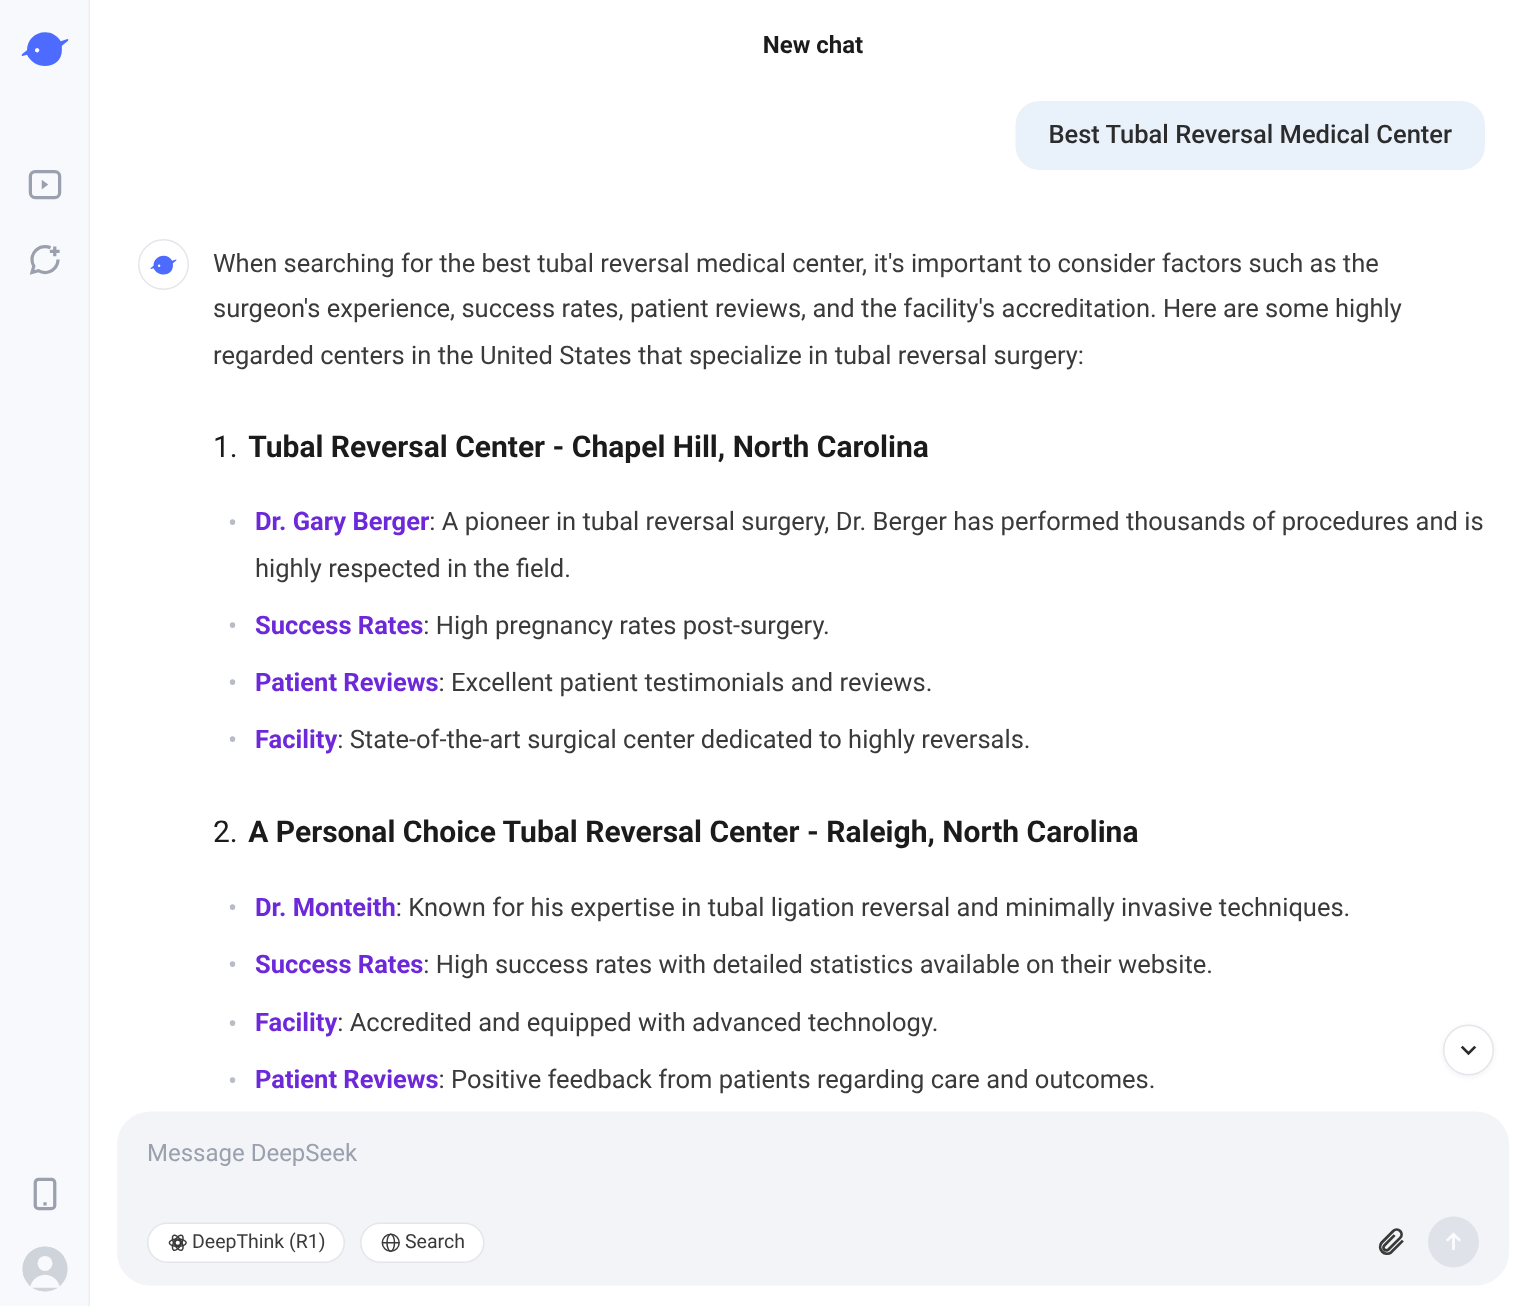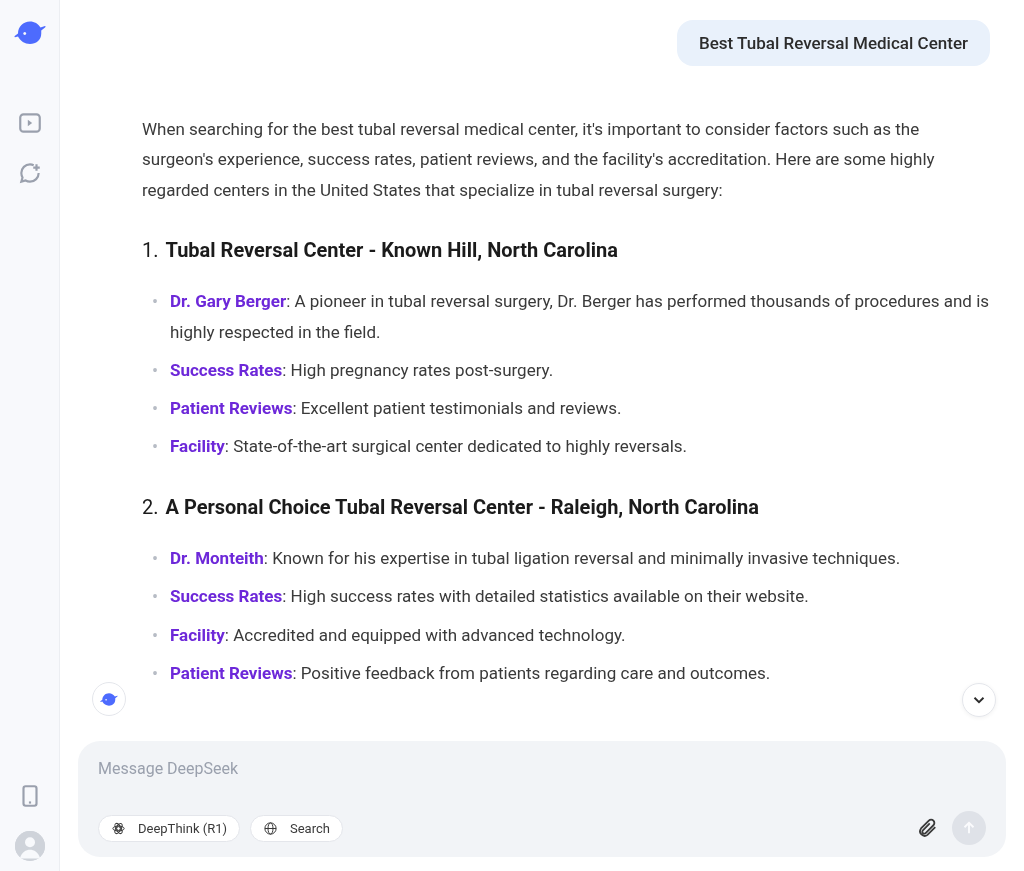--- a/index.html
+++ b/index.html
@@ -97,21 +97,21 @@
       background: #e9f1fb;
       color: #2c2c2c;
       padding: 13px 22px;
       border-radius: 16px;
       font-size: 17px;
       font-weight: 500;
     }
     .assistant-row {
       display: flex;
       gap: 16px;
-      align-items: flex-end;
+      align-items: flex-start;
     }
     .assistant-avatar {
       width: 34px;
       height: 34px;
       border-radius: 50%;
       border: 1px solid #e4e6eb;
       display: flex;
       align-items: center;
       justify-content: center;
       flex-shrink: 0;
@@ -207,21 +207,21 @@
       margin-top: 26px;
       gap: 10px;
     }
     .chip {
       background: #fff;
       border: 1px solid #e4e6eb;
       border-radius: 16px;
       padding: 5px 12px;
       display: inline-flex;
       align-items: center;
-      gap: 12px;
+      gap: 2px;
       font-size: 13px;
       color: #3a3a3a;
       cursor: pointer;
     }
     .chip svg { width: 15px; height: 15px; }
     .input-right {
       margin-left: auto;
       display: flex;
       align-items: center;
       gap: 14px;
@@ -275,39 +275,40 @@
       <svg viewBox="0 0 24 24" fill="#f8f9fc">
         <circle cx="12" cy="12" r="12" fill="#cfd3da"></circle>
         <circle cx="12" cy="9" r="4" fill="#f8f9fc"></circle>
         <path d="M4 22c1-5 5-7 8-7s7 2 8 7z" fill="#f8f9fc"></path>
       </svg>
     </div>
   </div>
 </div>
 
 <div class="main">
+  <div class="header">New chat</div>
 
   <div class="chat-scroll">
     <div class="chat-inner">
 
       <div class="user-msg-row">
         <div class="user-msg">Best Tubal Reversal Medical Center</div>
       </div>
 
       <div class="assistant-row">
         <div class="assistant-avatar">
           <svg class="whale" viewBox="0 0 48 48" fill="currentColor">
             <path d="M8 26c0-9 7-16 16-16 6 0 11 3 14 8l6-2c1 0 1 1 0 2l-5 4c0 1 0 2 0 4 0 9-7 14-15 14-7 0-13-4-16-10l-4 1c-1 0-1-1 0-2l4-3zm9 2c1 0 2-1 2-2s-1-2-2-2-2 1-2 2 1 2 2 2z"></path>
           </svg>
         </div>
         <div class="assistant-content">
           <p class="intro">When searching for the best tubal reversal medical center, it's important to consider factors such as the surgeon's experience, success rates, patient reviews, and the facility's accreditation. Here are some highly regarded centers in the United States that specialize in tubal reversal surgery:</p>
           <div id="sections">
               <div class="section">
-                <h2><span class="num">1. </span><span>Tubal Reversal Center - Known Hill, North Carolina</span></h2>
+                <h2><span class="num">1. </span><span>Tubal Reversal Center - Chapel Hill, North Carolina</span></h2>
                 <ul>
                   <li><span class="label">Dr. Gary Berger</span><span>: A pioneer in tubal reversal surgery, Dr. Berger has performed thousands of procedures and is highly respected in the field.</span></li>
                   <li><span class="label">Success Rates</span><span>: High pregnancy rates post-surgery.</span></li>
                   <li><span class="label">Patient Reviews</span><span>: Excellent patient testimonials and reviews.</span></li>
                   <li><span class="label">Facility</span><span>: State-of-the-art surgical center dedicated to highly reversals.</span></li>
                 </ul>
               </div>
               <div class="section">
                 <h2><span class="num">2. </span><span>A Personal Choice Tubal Reversal Center - Raleigh, North Carolina</span></h2>
                 <ul>

